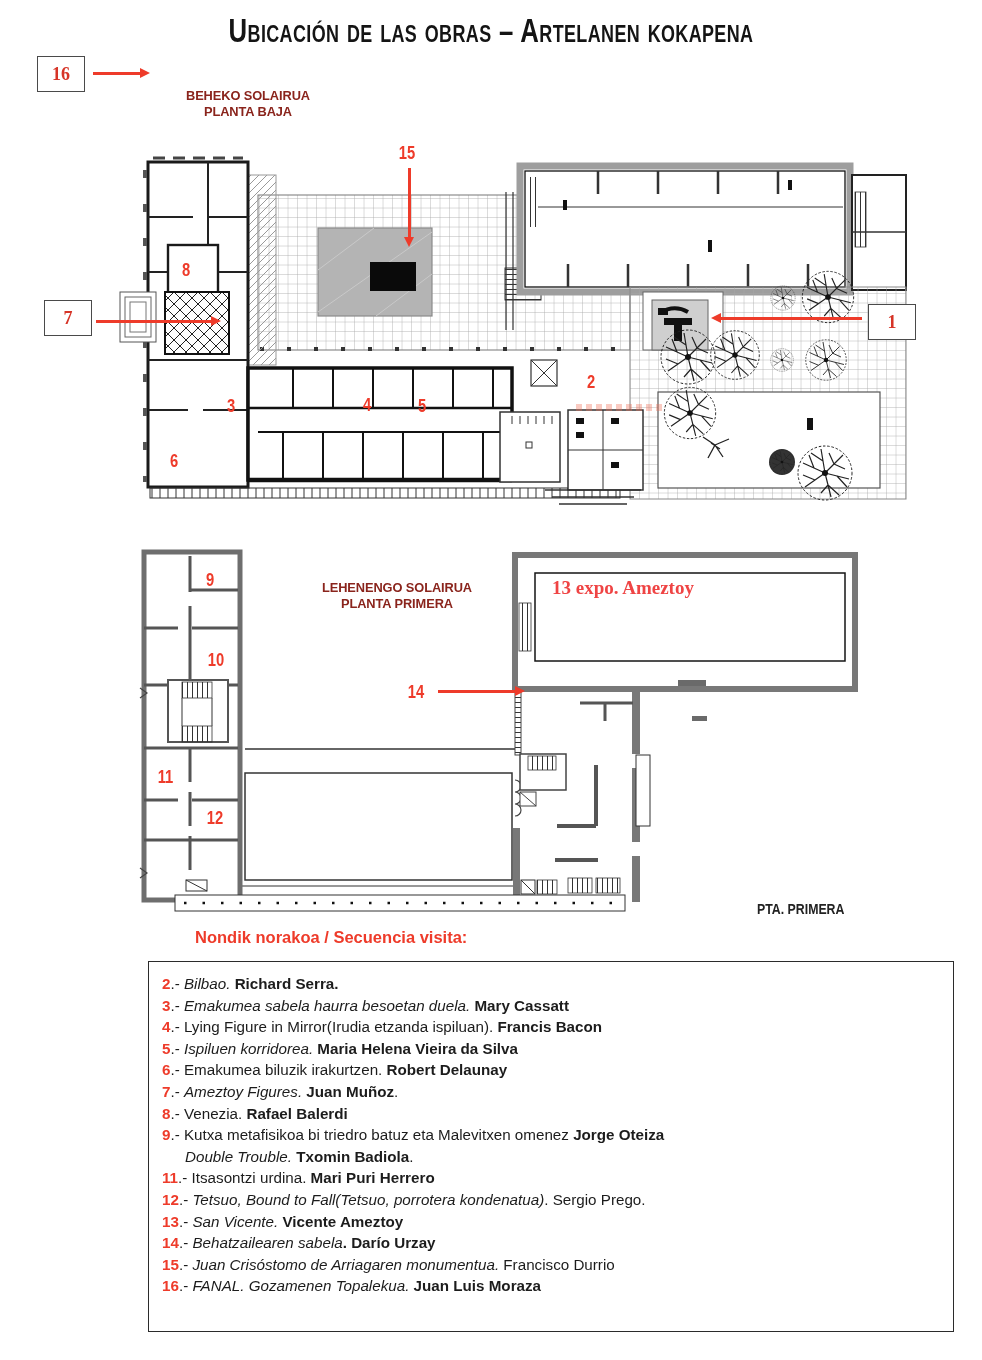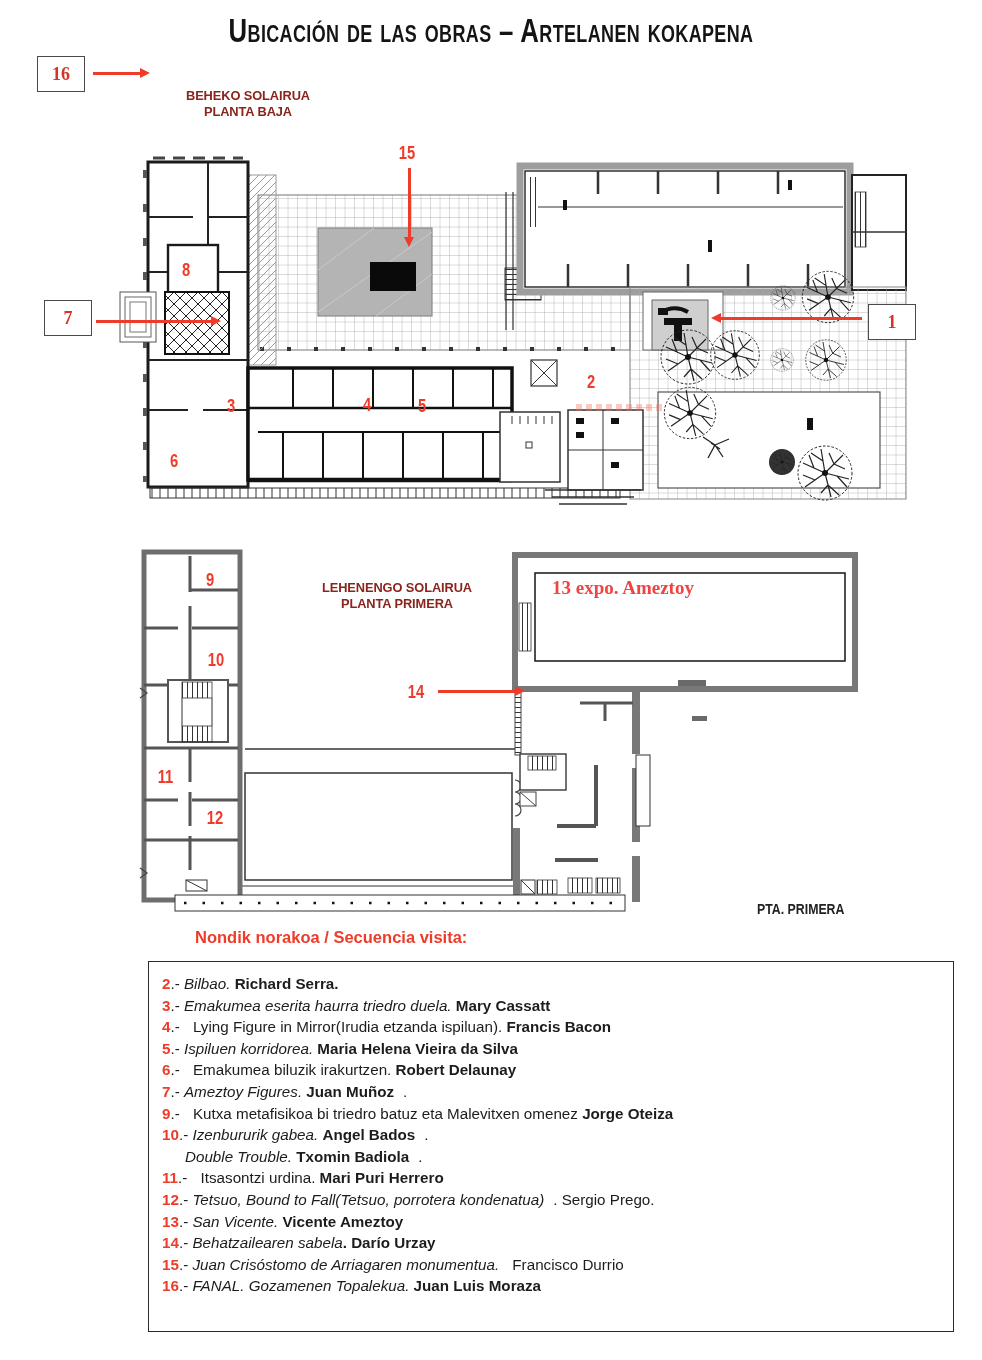--- a/index.html
+++ b/index.html
@@ -41,21 +41,21 @@
 
   .lhead{position:absolute;left:152px;top:928px;color:#ee3b2a;font-weight:bold;font-size:16.5px;margin-left:43px;}
   .lbox{position:absolute;left:148px;top:961px;width:806px;height:371px;
     border:1.6px solid #2b2b2b;background:#fff;box-sizing:border-box;padding-top:11px;}
   .lrow{padding-left:13px;font-size:15.2px;line-height:21.6px;color:#1c1c1c;white-space:nowrap;}
   .lrow.indent{padding-left:36px;}
   .lnum{color:#ee3b2a;font-weight:bold;}
   .lsep{color:#1c1c1c;}
   .s-i{font-style:italic;}
   .s-b{font-weight:bold;}
-  .s-r{font-style:normal;font-weight:normal;margin-left:9px;}
+  .s-r{font-style:normal;font-weight:normal;}
 
   svg{position:absolute;}
 </style>
 </head>
 <body>
 
 <div id="page">
 
   <svg width="0" height="0">
     <defs>
@@ -268,27 +268,27 @@
   <div class="mk" style="left:156px;top:767px;">11</div>
   <div class="mk" style="left:205px;top:808px;">12</div>
   <div class="mk" style="left:406px;top:682px;">14</div>
   <div class="arr right" style="left:438px;top:690px;width:78px;"></div>
   <div class="expo">13 expo. Ameztoy</div>
   <div class="pta">PTA. PRIMERA</div>
 
   <div class="lhead">Nondik norakoa / Secuencia visita:</div>
   <div class="lbox" id="legend-list">
       <div class="lrow"><span class="lnum">2</span><span class="lsep">.- </span><span class="s-i">Bilbao. </span><span class="s-b">Richard Serra.</span></div>
-      <div class="lrow"><span class="lnum">3</span><span class="lsep">.- </span><span class="s-i">Emakumea eserita haurra triedro duela. </span><span class="s-b">Mary Cassatt</span></div>
+      <div class="lrow"><span class="lnum">3</span><span class="lsep">.- </span><span class="s-i">Emakumea sabela haurra besoetan duela. </span><span class="s-b">Mary Cassatt</span></div>
       <div class="lrow"><span class="lnum">4</span><span class="lsep">.- </span><span class="s-r">Lying Figure in Mirror(Irudia etzanda ispiluan). </span><span class="s-b">Francis Bacon</span></div>
       <div class="lrow"><span class="lnum">5</span><span class="lsep">.- </span><span class="s-i">Ispiluen korridorea. </span><span class="s-b">Maria Helena Vieira da Silva</span></div>
       <div class="lrow"><span class="lnum">6</span><span class="lsep">.- </span><span class="s-r">Emakumea biluzik irakurtzen. </span><span class="s-b">Robert Delaunay</span></div>
       <div class="lrow"><span class="lnum">7</span><span class="lsep">.- </span><span class="s-i">Ameztoy Figures. </span><span class="s-b">Juan Muñoz</span><span class="s-r">.</span></div>
+      <div class="lrow"><span class="lnum">8</span><span class="lsep">.- </span><span class="s-r">Venezia. </span><span class="s-b">Rafael Balerdi</span></div>
       <div class="lrow"><span class="lnum">9</span><span class="lsep">.- </span><span class="s-r">Kutxa metafisikoa bi triedro batuz eta Malevitxen omenez </span><span class="s-b">Jorge Oteiza</span></div>
-      <div class="lrow"><span class="lnum">10</span><span class="lsep">.- </span><span class="s-i">Izenbururik gabea. </span><span class="s-b">Angel Bados</span><span class="s-r">.</span></div>
       <div class="lrow indent"><span class="s-i">Double Trouble. </span><span class="s-b">Txomin Badiola</span><span class="s-r">.</span></div>
       <div class="lrow"><span class="lnum">11</span><span class="lsep">.- </span><span class="s-r">Itsasontzi urdina. </span><span class="s-b">Mari Puri Herrero</span></div>
       <div class="lrow"><span class="lnum">12</span><span class="lsep">.- </span><span class="s-i">Tetsuo, Bound to Fall(Tetsuo, porrotera kondenatua)</span><span class="s-r">. Sergio Prego.</span></div>
       <div class="lrow"><span class="lnum">13</span><span class="lsep">.- </span><span class="s-i">San Vicente. </span><span class="s-b">Vicente Ameztoy</span></div>
       <div class="lrow"><span class="lnum">14</span><span class="lsep">.- </span><span class="s-i">Behatzailearen sabela</span><span class="s-b">. Darío Urzay</span></div>
       <div class="lrow"><span class="lnum">15</span><span class="lsep">.- </span><span class="s-i">Juan Crisóstomo de Arriagaren monumentua. </span><span class="s-r">Francisco Durrio</span></div>
       <div class="lrow"><span class="lnum">16</span><span class="lsep">.- </span><span class="s-i">FANAL. Gozamenen Topalekua. </span><span class="s-b">Juan Luis Moraza</span></div>
     </div>
 
 </div>

